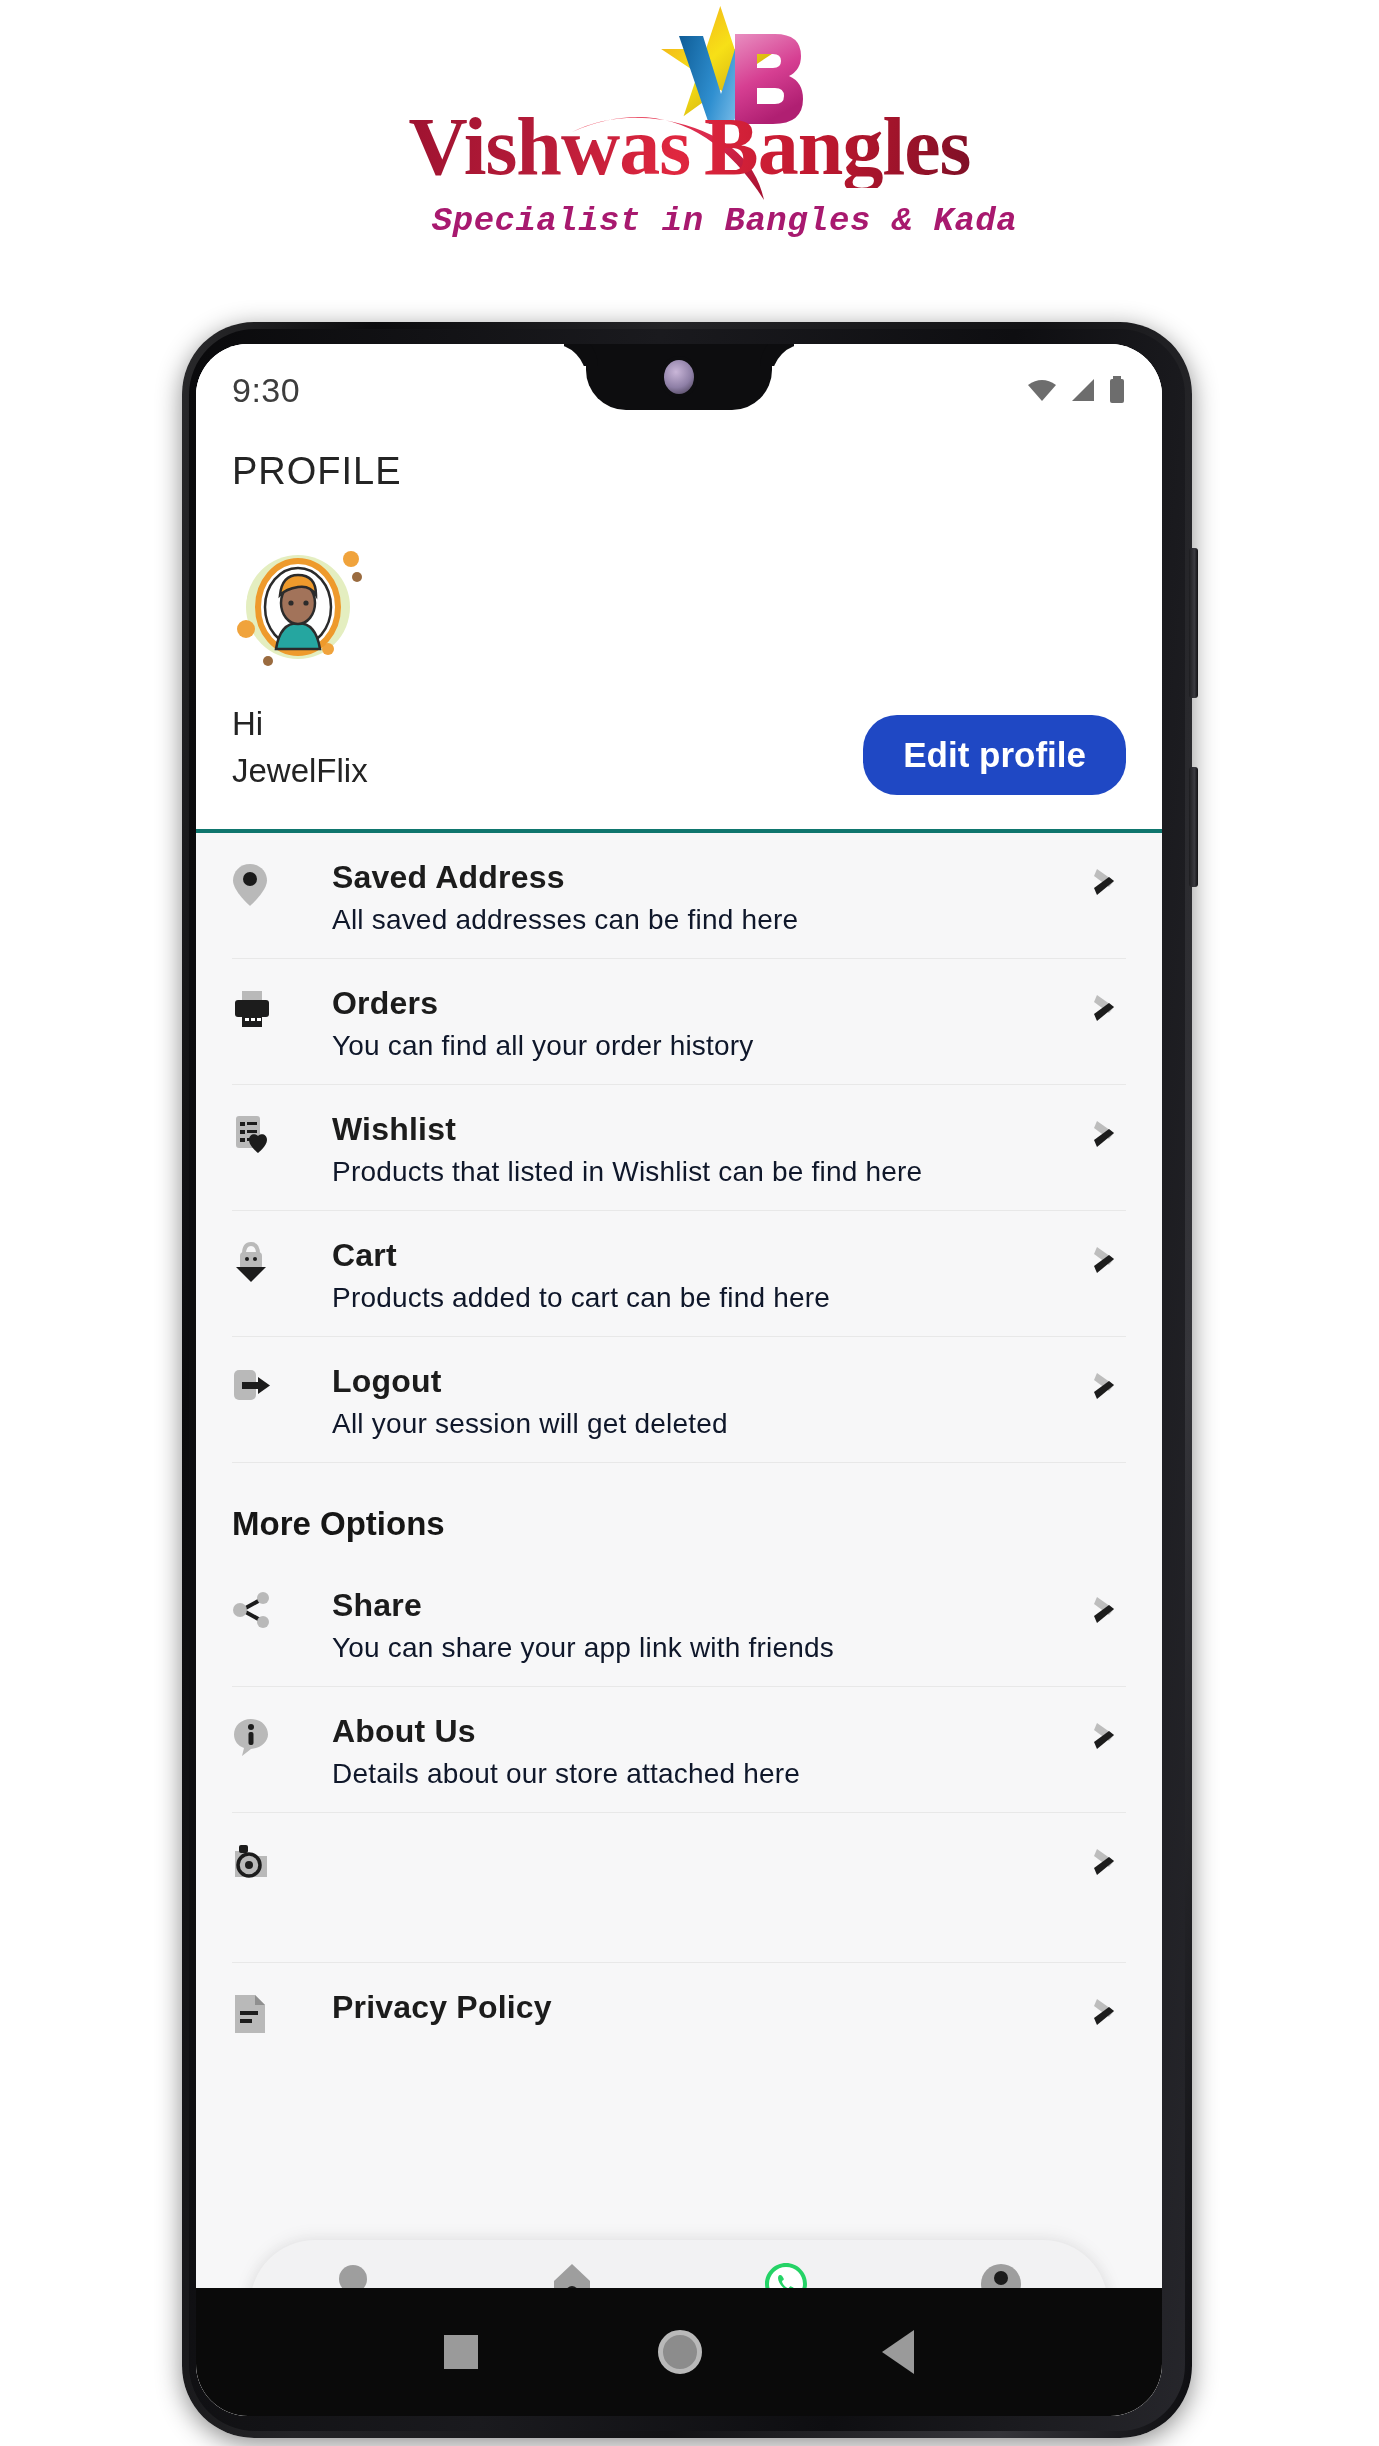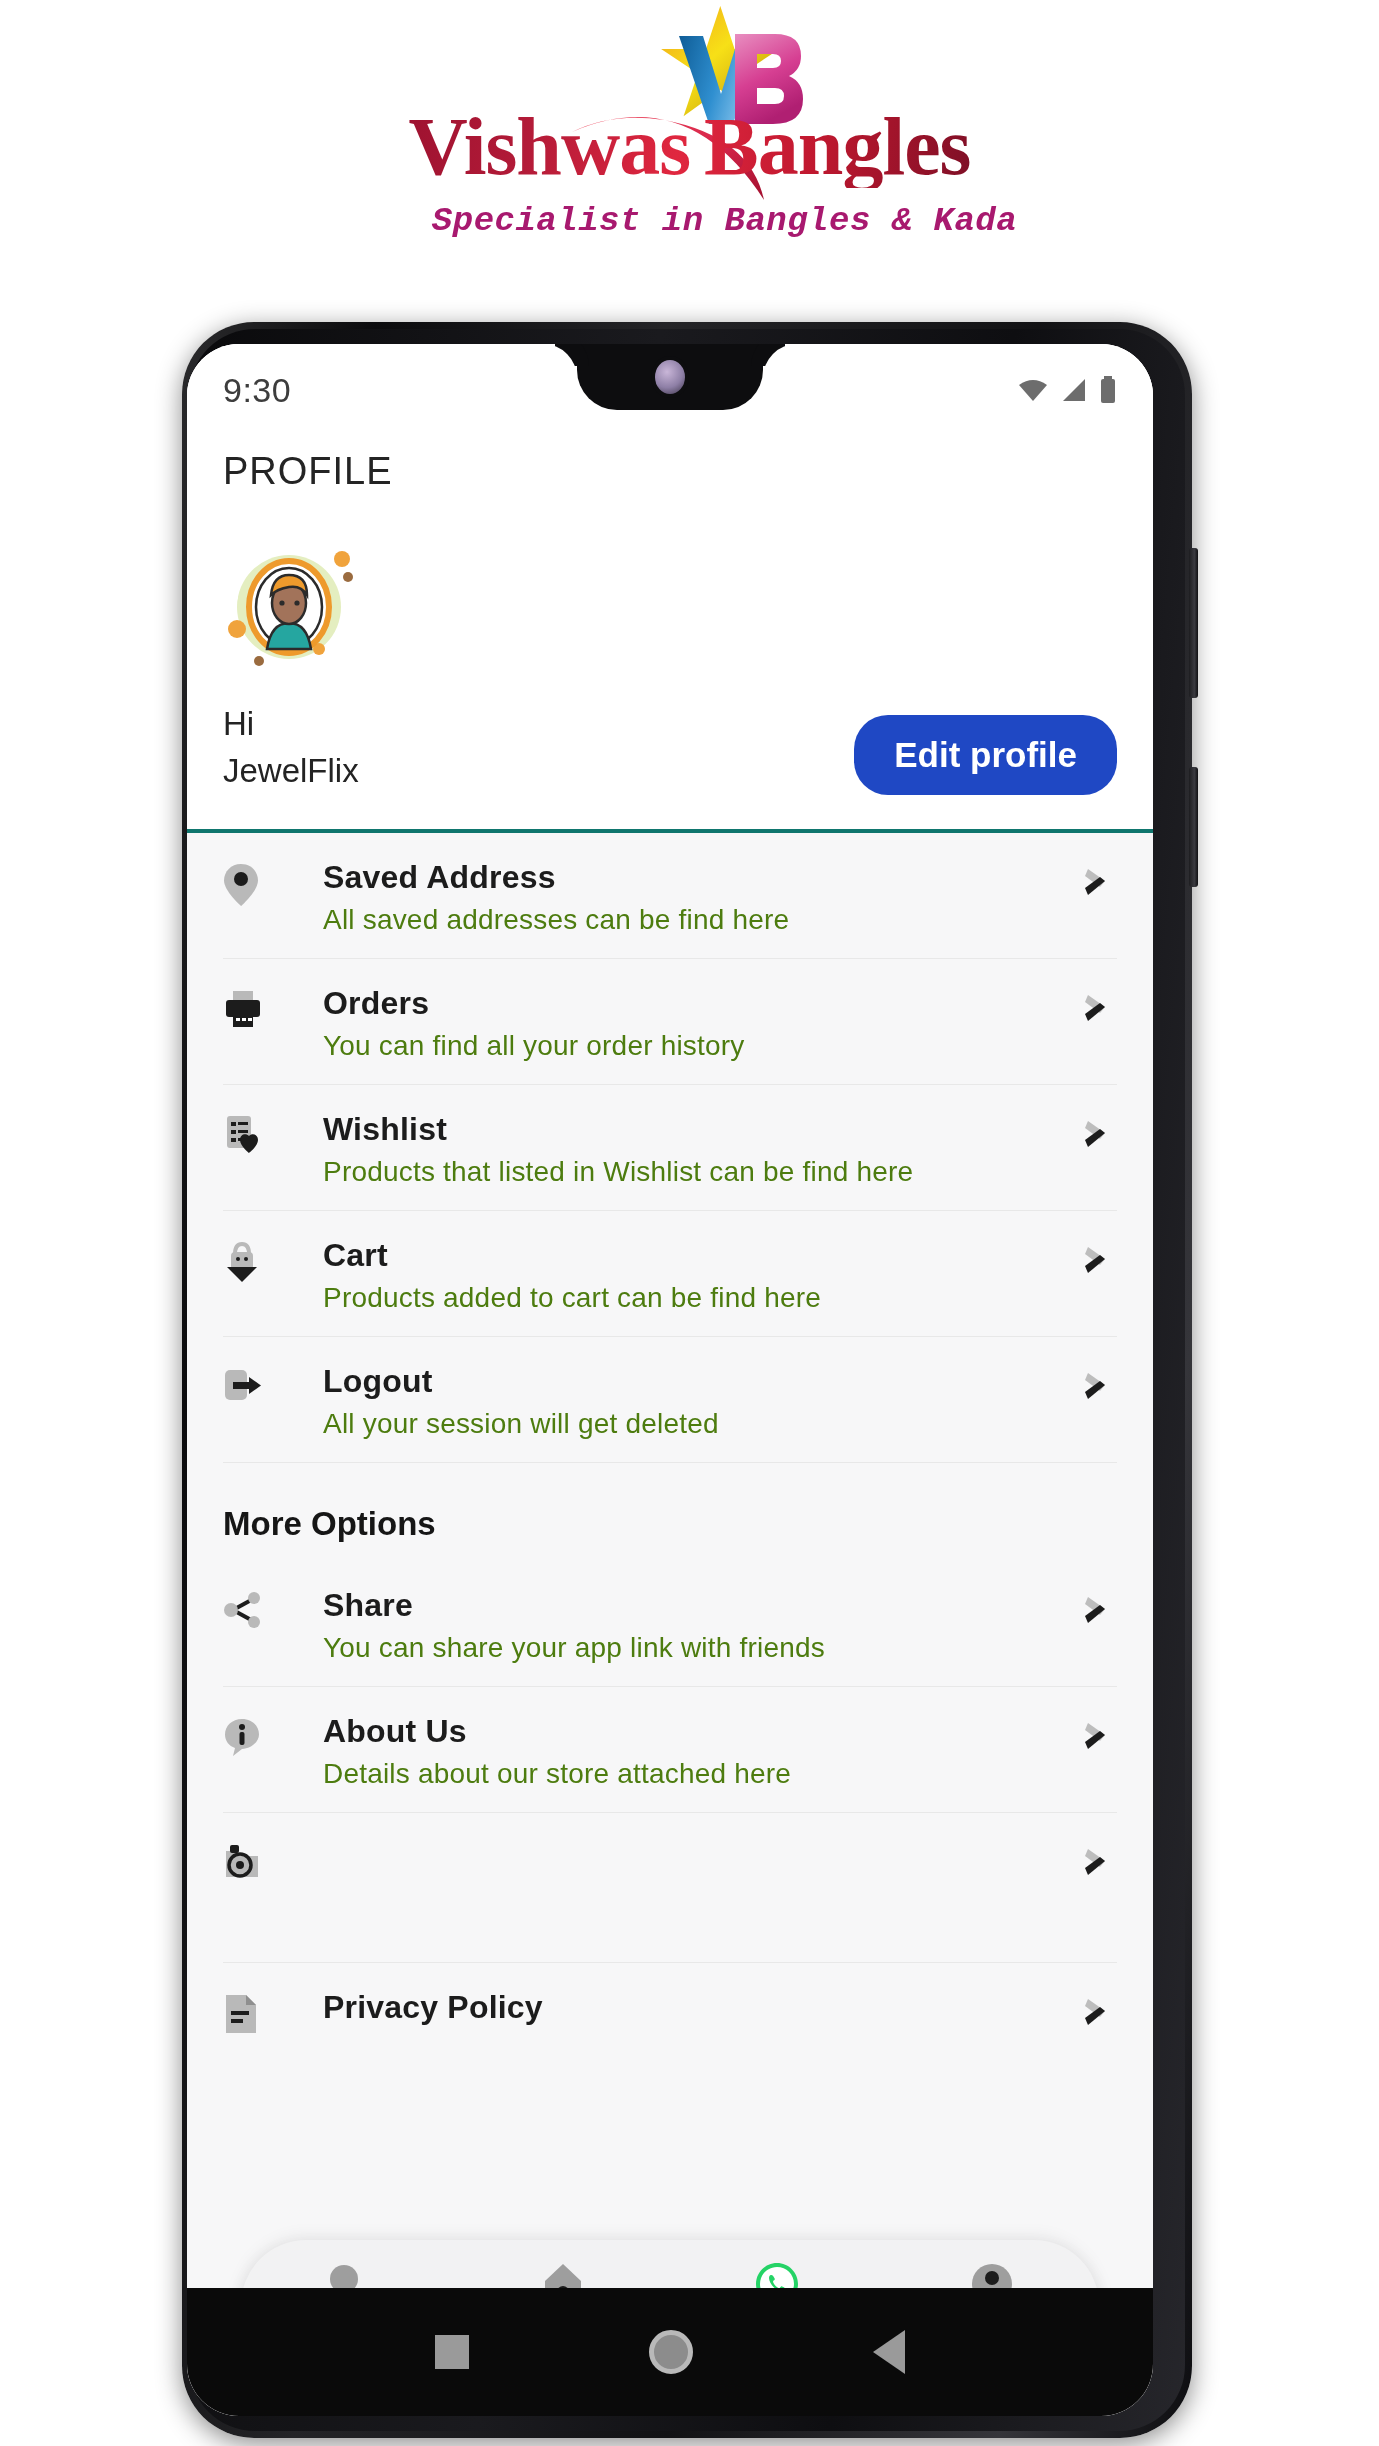--- a/index.html
+++ b/index.html
@@ -71,21 +71,21 @@
   .side-btn {
     position: absolute; right: -6px; width: 9px;
     background: linear-gradient(90deg,#1d1d20,#3a3a40 60%,#101013);
     border-radius: 3px;
   }
   .side-btn.b1 { top: 226px; height: 150px; }
   .side-btn.b2 { top: 445px; height: 120px; }
 
   .screen {
     position: absolute;
-    left: 5px; top: 22px;
+    left: 14px; top: 22px;
     width: 966px; height: 2072px;
     border-radius: 52px;
     background: #f6f6f7;
     overflow: hidden;
     padding-left: 45px;
   }
   .notch {
     position: absolute; left: 50%; transform: translateX(-50%);
     top: 0; width: 186px; height: 66px;
     background: #0d0d0f;
@@ -151,21 +151,21 @@
   .row {
     display: flex; align-items: flex-start; gap: 22px;
     padding: 26px 0 22px 0;
     border-bottom: 1px solid #e8e8e8;
     position: relative;
   }
   .row:last-child { border-bottom: none; }
   .row .ico { width: 42px; flex: 0 0 42px; padding-top: 4px; }
   .row .txt { flex: 1 1 auto; margin-left: 36px; }
   .row .ttl { font-size: 32px; color: #1c1c1c; font-weight: 600; letter-spacing: .2px; }
-  .row .sub { font-size: 28px; color: #4d7c0f; margin-top: 8px; letter-spacing: .2px; }
+  .row .sub { font-size: 28px; color: #0f172a; margin-top: 8px; letter-spacing: .2px; }
   .row .chev { flex: 0 0 34px; padding-top: 6px; }
 
   .section-head {
     font-size: 33px; font-weight: bold; color: #161616;
     padding: 42px 0 18px 0;
   }
 
   
   .bottomnav {
     position: absolute; left: 54px; right: 54px; bottom: 46px;

